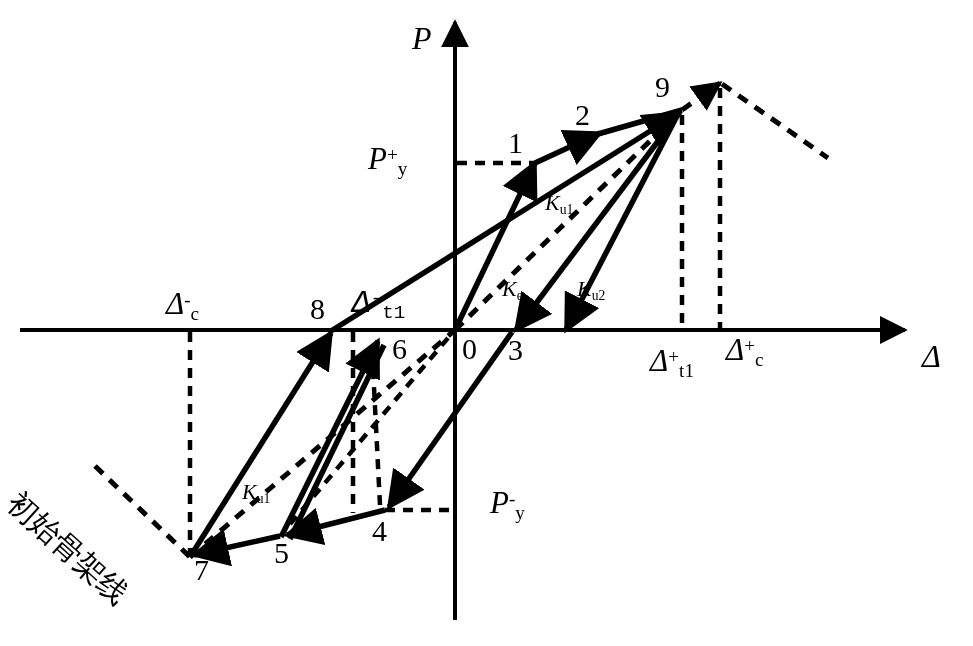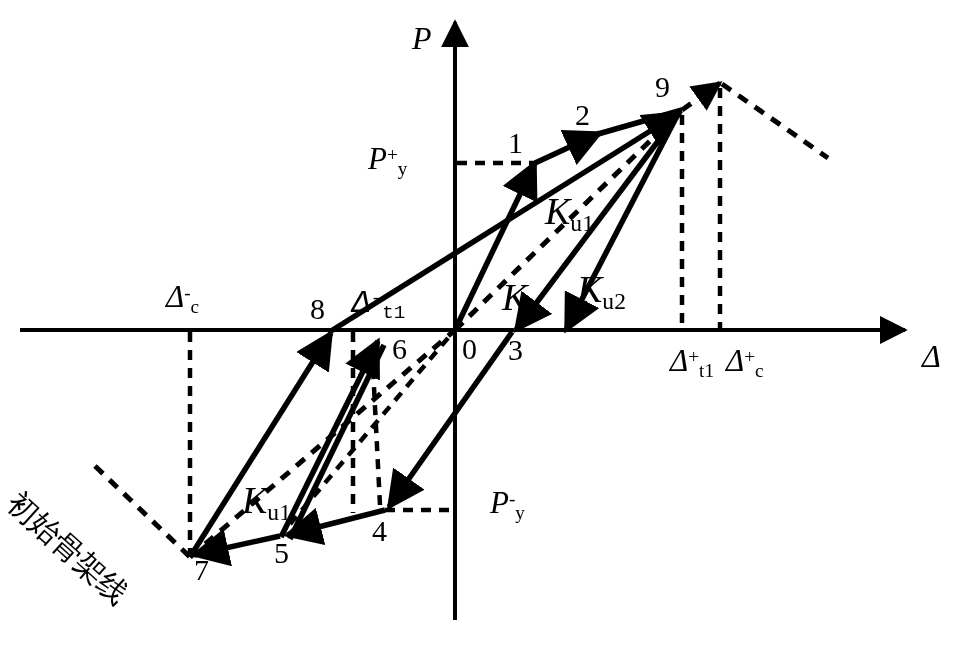--- a/index.html
+++ b/index.html
@@ -37,21 +37,21 @@
   .sym sub {
     font-size: 0.62em;
     font-style: normal;
     vertical-align: -0.32em;
   }
   .sym sup {
     font-size: 0.62em;
     font-style: normal;
     vertical-align: 0.42em;
   }
-  .kname { font-size: 38px; font-style: italic; text-align: center; }
+  .kname { font-size: 22px; font-style: italic; text-align: center; }
   .kname sub {
     font-size: 0.62em;
     font-style: normal;
     vertical-align: -0.3em;
   }
   .cjk {
     font-size: 30px;
     font-family: "DejaVu Sans", sans-serif;
     transform-origin: left top;
   }
@@ -149,45 +149,45 @@
   <div class="lbl num" style="left:655px; top:72px;">9</div>
 
   <div class="lbl sym lbl-italic" style="left:368px; top:143px;">
     <span>P</span><sup>+</sup><sub>y</sub>
   </div>
 
   <div class="lbl sym lbl-italic" style="left:490px; top:487px;">
     <span>P</span><sup>-</sup><sub>y</sub>
   </div>
 
-  <div class="lbl sym lbl-italic" style="left:650px; top:345px;margin-left:20px;">
+  <div class="lbl sym lbl-italic" style="left:650px; top:345px;">
     <span>Δ</span><sup>+</sup><sub>t1</sub>
   </div>
 
-  <div class="lbl sym lbl-italic" style="left:726px; top:345px;font-family:Liberation Serif, serif;">
+  <div class="lbl sym lbl-italic" style="left:726px; top:334px;font-family:Liberation Serif, serif;">
     <span>Δ</span><sup>+</sup><sub>c</sub>
   </div>
 
   <div class="lbl sym lbl-italic" style="left:352px; top:288px;font-family:Liberation Mono, monospace;">
     <span>Δ</span><sup>-</sup><sub>t1</sub>
   </div>
 
-  <div class="lbl sym lbl-italic" style="left:166px; top:281px;">
+  <div class="lbl sym lbl-italic" style="left:166px; top:288px;">
     <span>Δ</span><sup>-</sup><sub>c</sub>
   </div>
 
   <div class="lbl kname" style="left:502px; top:278px;">
     <span>K</span><sub>e</sub>
   </div>
 
   <div class="lbl kname" style="left:545px; top:192px;">
     <span>K</span><sub>u1</sub>
   </div>
 
-  <div class="lbl kname" style="left:577px; top:270px;">
+  <div class="lbl kname" style="left:577px; top:278px;">
     <span>K</span><sub>u2</sub>
   </div>
 
   <div class="lbl kname" style="left:242px; top:481px;">
     <span>K</span><sub>u1</sub>
   </div>
 
   <div class="lbl cjk" style="left:22px; top:487px; transform: rotate(42deg);">初始骨架线</div>
 
 </div>

